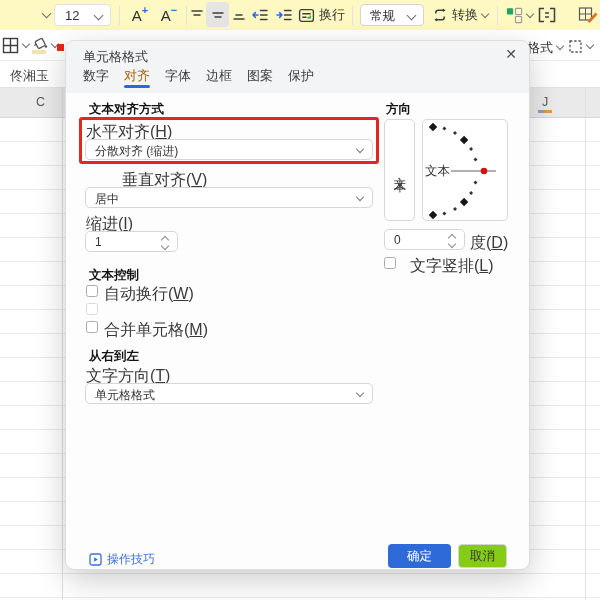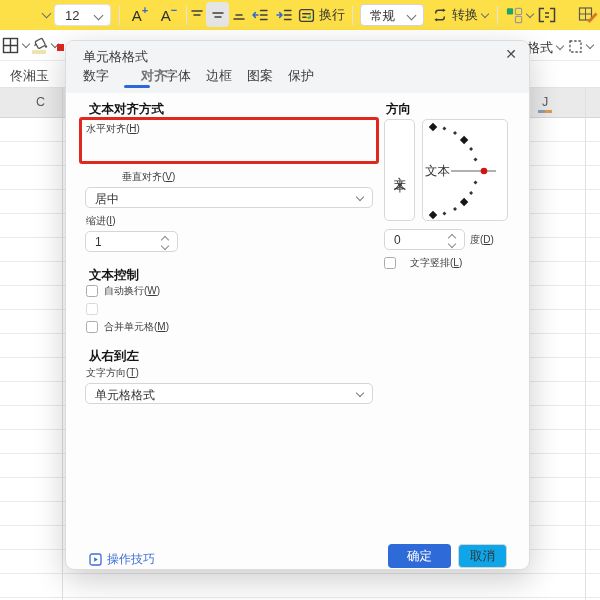--- a/index.html
+++ b/index.html
@@ -24,54 +24,54 @@
   .grid{position:absolute;left:0;top:118px;width:600px;height:482px;
         background:repeating-linear-gradient(to bottom,#ffffff 0 23px,#e9e9e9 23px 24px);}
   .vline{position:absolute;top:88px;width:1px;height:512px;background:#e0e0e0;}
   
   .dialog{position:absolute;left:65px;top:40px;width:465px;height:530px;background:#fdfdfd;
           border:1px solid #dcdcdc;border-radius:9px;box-shadow:0 10px 32px rgba(0,0,0,.20);z-index:10;box-sizing:border-box;}
   .dlg-band{position:absolute;left:0;top:0;width:100%;height:52px;background:#f3f4f6;border-radius:9px 9px 0 0;}
   .dlg-title{position:absolute;left:17px;top:7px;font-size:13px;color:#3c3c3c;}
   .dlg-close{position:absolute;right:12px;top:5px;font-size:14px;color:#4c4c4c;cursor:pointer;}
   .tab{position:absolute;top:26px;font-size:13px;color:#3c3c3c;}
-  .tab.active{color:#737373;font-weight:700;margin-left:17px;}
+  .tab.active{color:#a16207;font-weight:400;}
   .tab-underline{position:absolute;top:44px;width:26px;height:2.5px;background:#2c68d9;border-radius:2px;}
   .stitle{position:absolute;font-size:12.5px;font-weight:700;color:#141414;}
-  .slabel{position:absolute;font-size:10px;color:#3a3a3a;}
+  .slabel{position:absolute;font-size:16px;color:#3a3a3a;}
   .slabel.dis{color:#b5b5b5;}
   .dd{position:absolute;height:21px;background:#fff;border:1px solid #d6d6d6;border-radius:5px;box-sizing:border-box;}
   .dd .val{position:absolute;left:9px;top:3px;font-size:12px;color:#333;white-space:nowrap;}
   .dd .chev{position:absolute;right:9px;top:6px;border-color:#7a7a7a;}
   .stepper{position:absolute;right:7px;top:3px;width:8px;}
   .stepper .chev{position:absolute;left:0;border-color:#8a8a8a;}
   .stepper .up{transform:rotate(-135deg);top:2px;}
   .stepper .dn{transform:rotate(45deg);top:8px;}
   .cbox{position:absolute;width:12px;height:12px;background:#fff;border:1px solid #ababab;border-radius:2.5px;box-sizing:border-box;}
   .cbox.dis{border-color:#dadada;}
   .obox{position:absolute;background:#fff;border:1px solid #d8d8d8;border-radius:5px;box-sizing:border-box;}
   .vtext{position:absolute;left:0;top:0;width:100%;height:100%;display:flex;align-items:center;justify-content:center;
          writing-mode:vertical-rl;font-size:12.5px;color:#333;letter-spacing:3px;}
   .redrect{position:absolute;left:13px;top:76px;width:300px;height:47px;border:3px solid #e0281e;border-radius:3px;
            box-sizing:border-box;pointer-events:none;z-index:5;}
   .btn{position:absolute;height:24px;display:flex;align-items:center;justify-content:center;font-size:12.5px;border-radius:4px;box-sizing:border-box;cursor:pointer;}
   .btn.primary{background:#2e6bd8;color:#fff;}
-  .btn.ghost{background:#0ea5e9;color:#333;border:1px solid #d4d4d4;}
+  .btn.ghost{background:#84cc16;color:#333;border:1px solid #d4d4d4;}
   .tips{position:absolute;left:23px;top:510px;display:flex;align-items:center;gap:5px;color:#3b6fd6;font-size:12px;cursor:pointer;}
   .redmark{position:absolute;left:57px;top:44px;width:7px;height:7px;background:#e0281e;}
   .jmark{position:absolute;left:538px;top:110px;width:14px;height:3px;display:flex;}
   .jmark i{flex:1;display:block;}
   u{text-decoration:underline;}
 </style>
 </head>
 <body>
 
 <div class="screen">
 
-  <div class="abs" style="left:0;top:0;width:600px;height:30px;background:#fde047;">
+  <div class="abs" style="left:0;top:0;width:600px;height:30px;background:#fef9c3;">
     <span class="chev abs" style="left:43px;top:10px;"></span>
 
     <div class="combo" style="left:54px;top:4px;width:57px;height:22px;">
       <span class="tb-text abs" style="left:10px;top:3px;">12</span>
       <span class="chev abs" style="right:8px;top:7px;"></span>
     </div>
 
     <div class="tb-sep" style="left:119px;"></div>
 
     <div class="tb-btn" style="left:127px;top:4px;width:26px;height:22px;">
@@ -231,20 +231,24 @@
     <span class="tab" style="left:140px;">边框</span>
     <span class="tab" style="left:181px;">图案</span>
     <span class="tab" style="left:222px;">保护</span>
     <div class="tab-underline" style="left:58px;"></div>
 
     <span class="stitle" style="left:23px;top:60px;">文本对齐方式</span>
 
     <div class="redrect"></div>
 
     <span class="slabel" style="left:20px;top:81px;">水平对齐(<u>H</u>)</span>
+    <div class="dd" style="left:19px;top:98px;width:288px;">
+      <span class="val">分散对齐 (缩进)</span>
+      <span class="chev sm"></span>
+    </div>
 
     <span class="slabel" style="left:20px;top:129px;margin-left:36px;">垂直对齐(<u>V</u>)</span>
     <div class="dd" style="left:19px;top:146px;width:288px;">
       <span class="val">居中</span>
       <span class="chev sm"></span>
     </div>
 
     <span class="slabel" style="left:20px;top:173px;">缩进(<u>I</u>)</span>
     <div class="dd" style="left:19px;top:190px;width:93px;">
       <span class="val">1</span>

